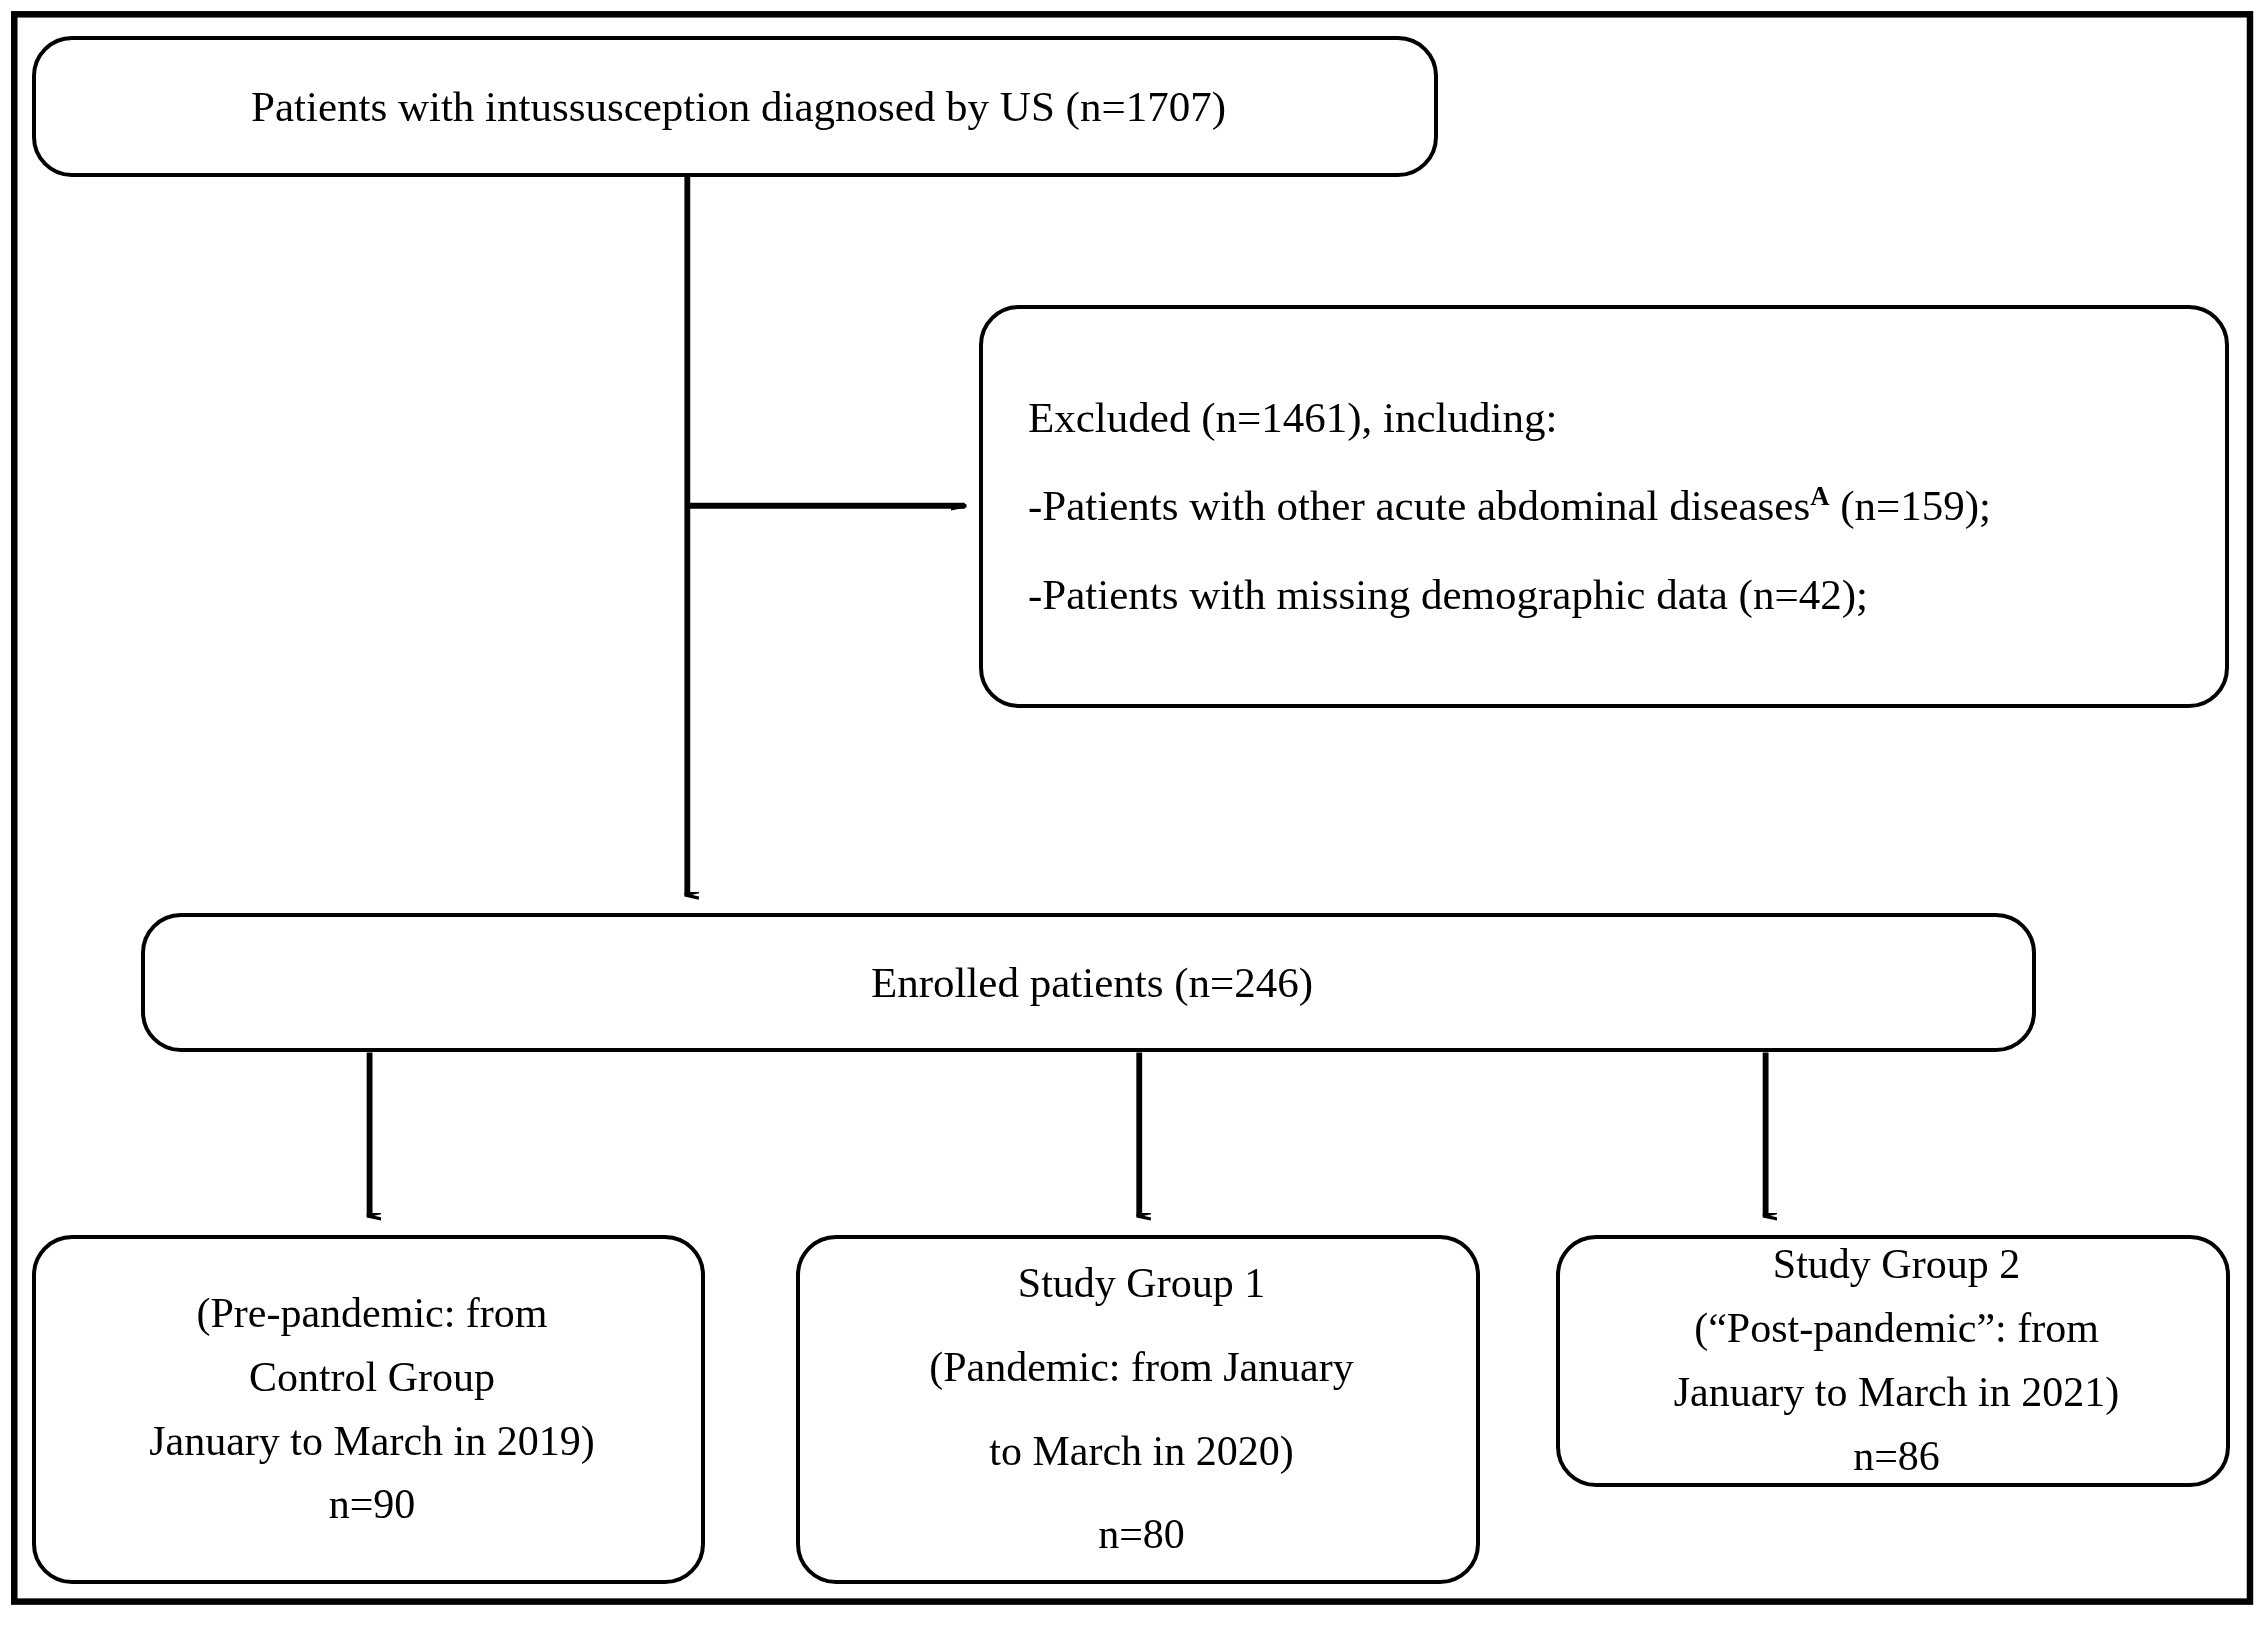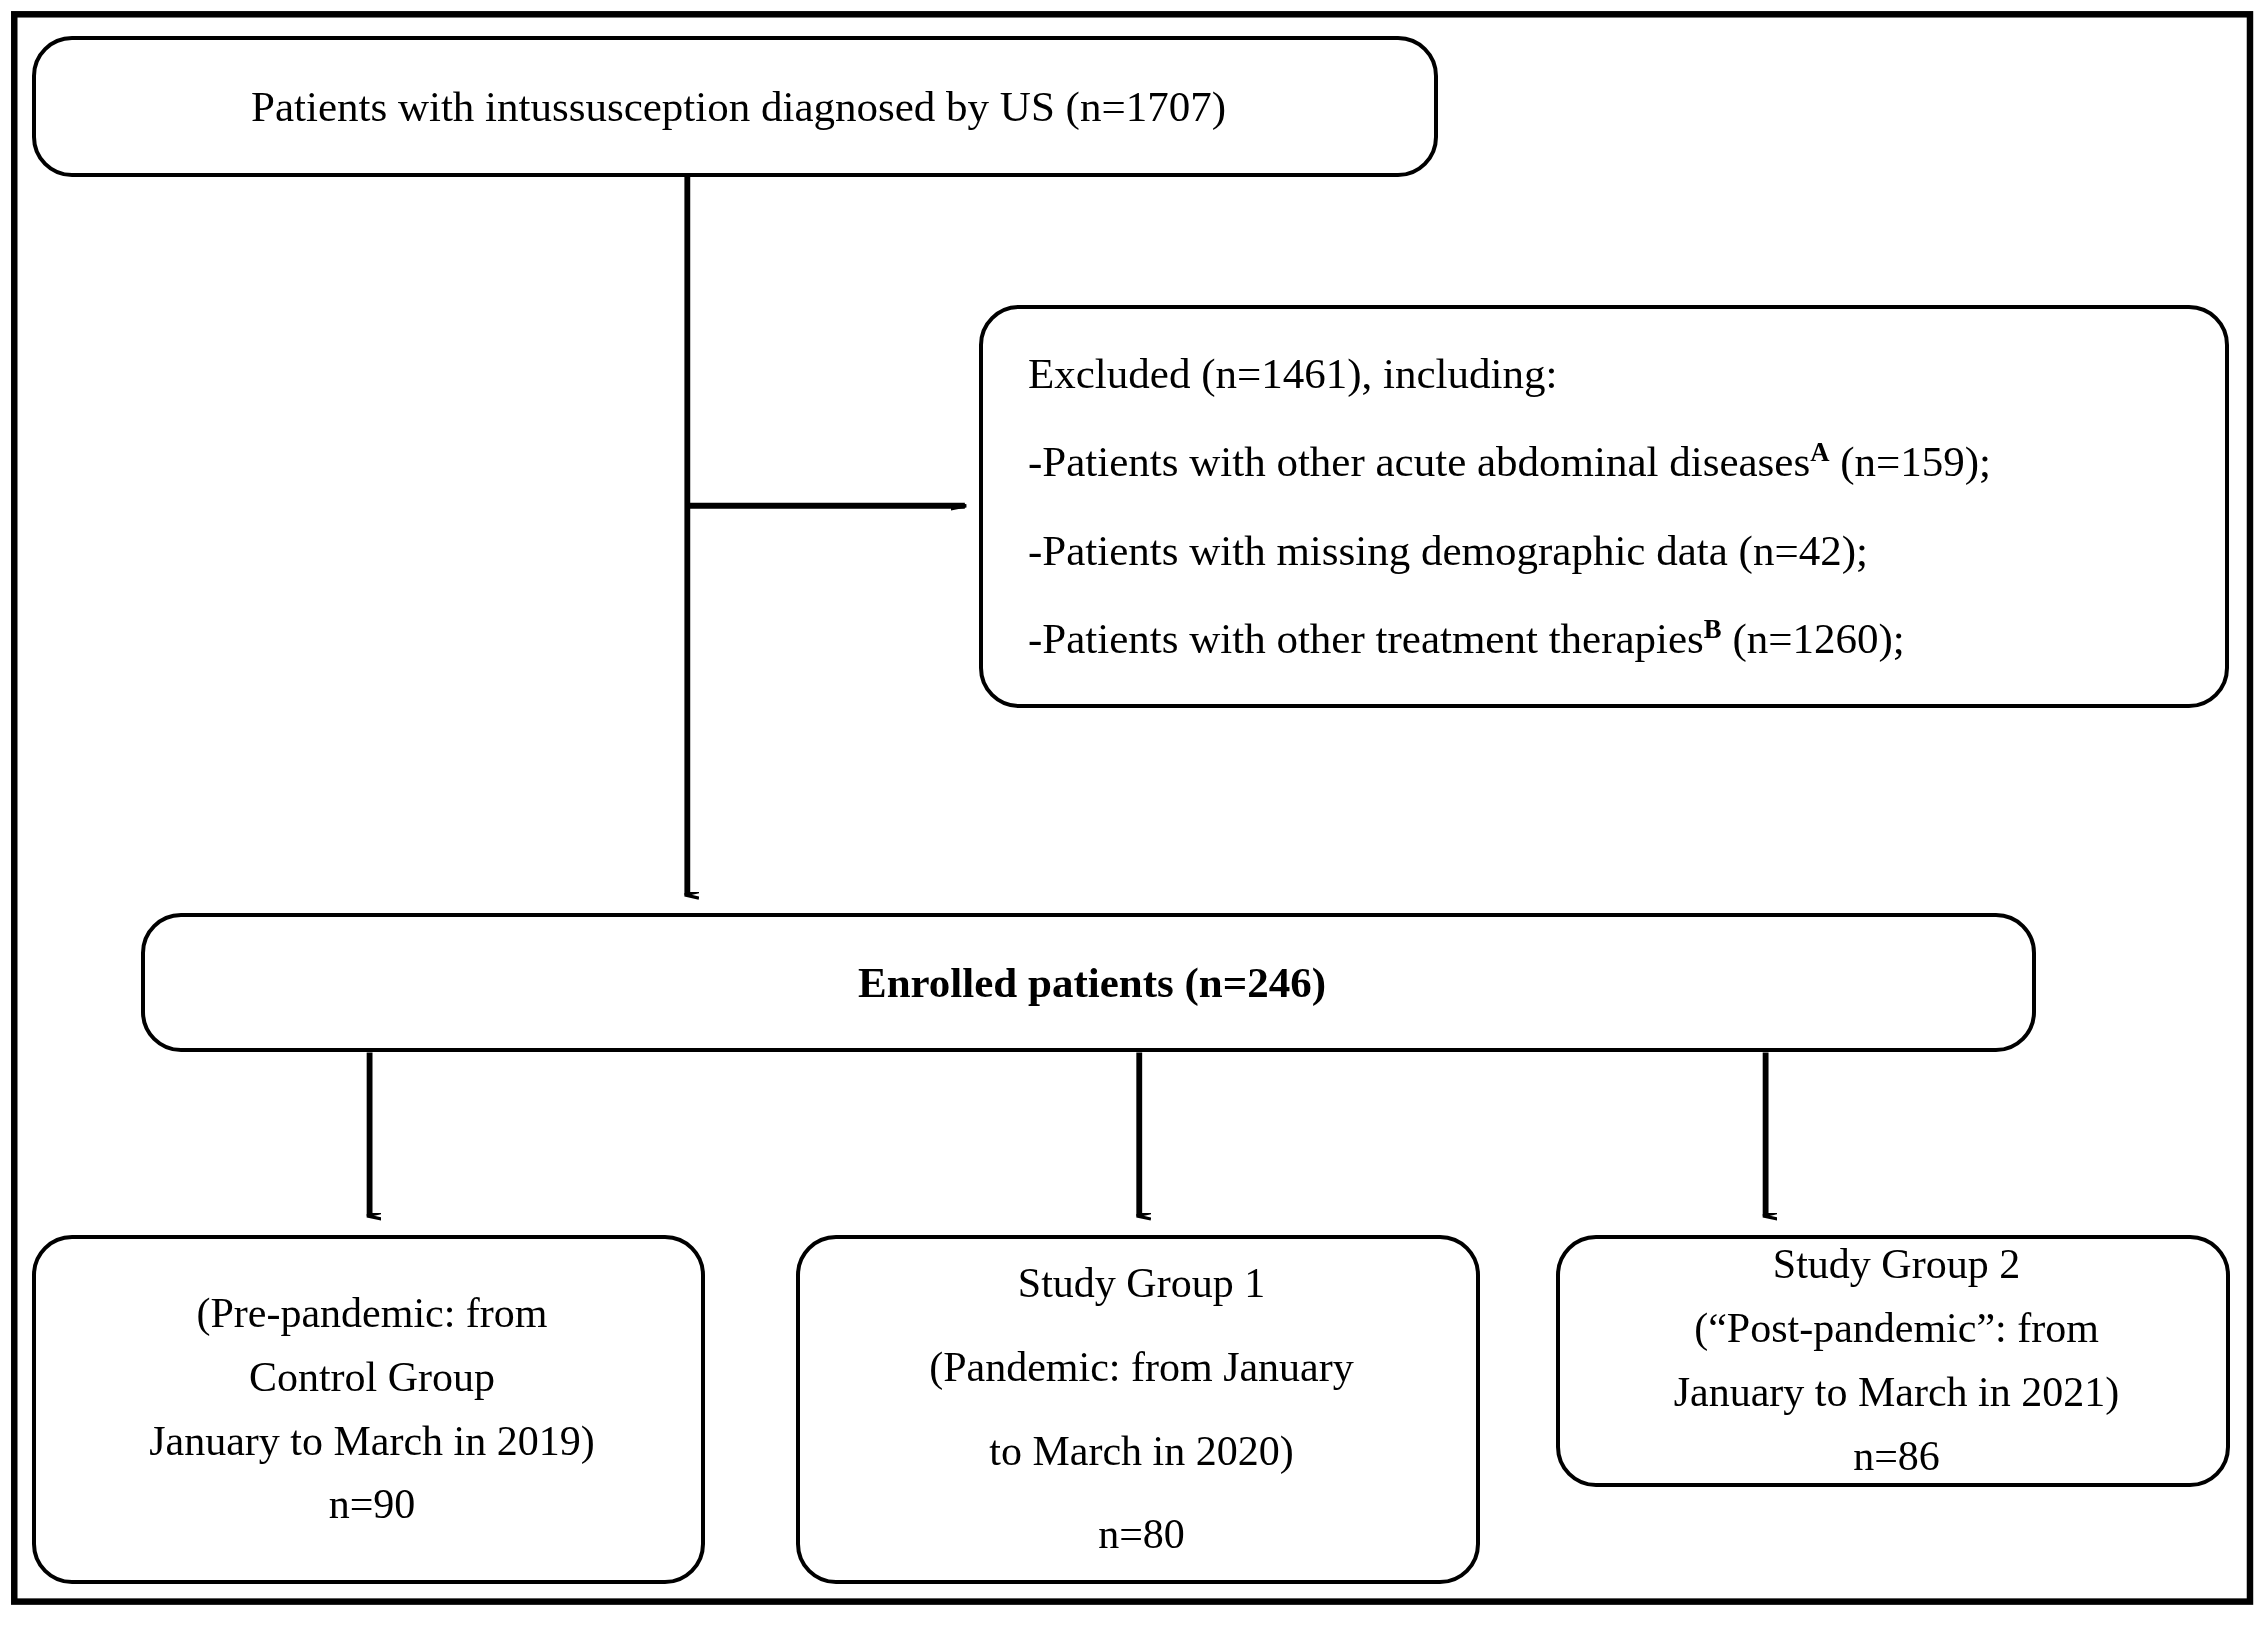--- a/index.html
+++ b/index.html
@@ -56,21 +56,20 @@
     left: 979px; top: 305px;
     width: 1250px; height: 403px;
     font-size: 43px;
     padding: 17px 28px 17px 45px;
     line-height: 2.05;
   }
   #node-enrolled {
     left: 141px; top: 913px;
     width: 1895px; height: 139px;
     font-size: 43px;
-    font-weight: bold;
   }
   #node-control {
     left: 32px;  top: 1235px;
     width: 673px; height: 349px;
     font-size: 42px;
   }
   #node-study1 {
     left: 796px; top: 1235px;
     width: 684px; height: 349px;
     font-size: 42px;
@@ -115,21 +114,20 @@
   </svg>
 
   <div class="node" id="node-screened">
     <span class="node-line">Patients with intussusception diagnosed by US (n=1707)</span>
   </div>
 
   <div class="node left-align" id="node-excluded">
     <span class="node-line">Excluded (n=1461), including:</span>
     <span class="node-line"><span>-Patients with other acute abdominal diseases</span><span class="sup">A</span><span> (n=159);</span></span>
     <span class="node-line"><span>-Patients with missing demographic data</span><span class="sup"></span><span> (n=42);</span></span>
-    <span class="node-line"><span>-Patients with other treatment therapies</span><span class="sup">B</span><span> (n=1260);</span></span>
   </div>
 
   <div class="node" id="node-enrolled">
     <span class="node-line">Enrolled patients (n=246)</span>
   </div>
 
   <div class="node" id="node-control">
     <span class="node-line">(Pre-pandemic: from</span>
     <span class="node-line">Control Group</span>
     <span class="node-line">January to March in 2019)</span>

